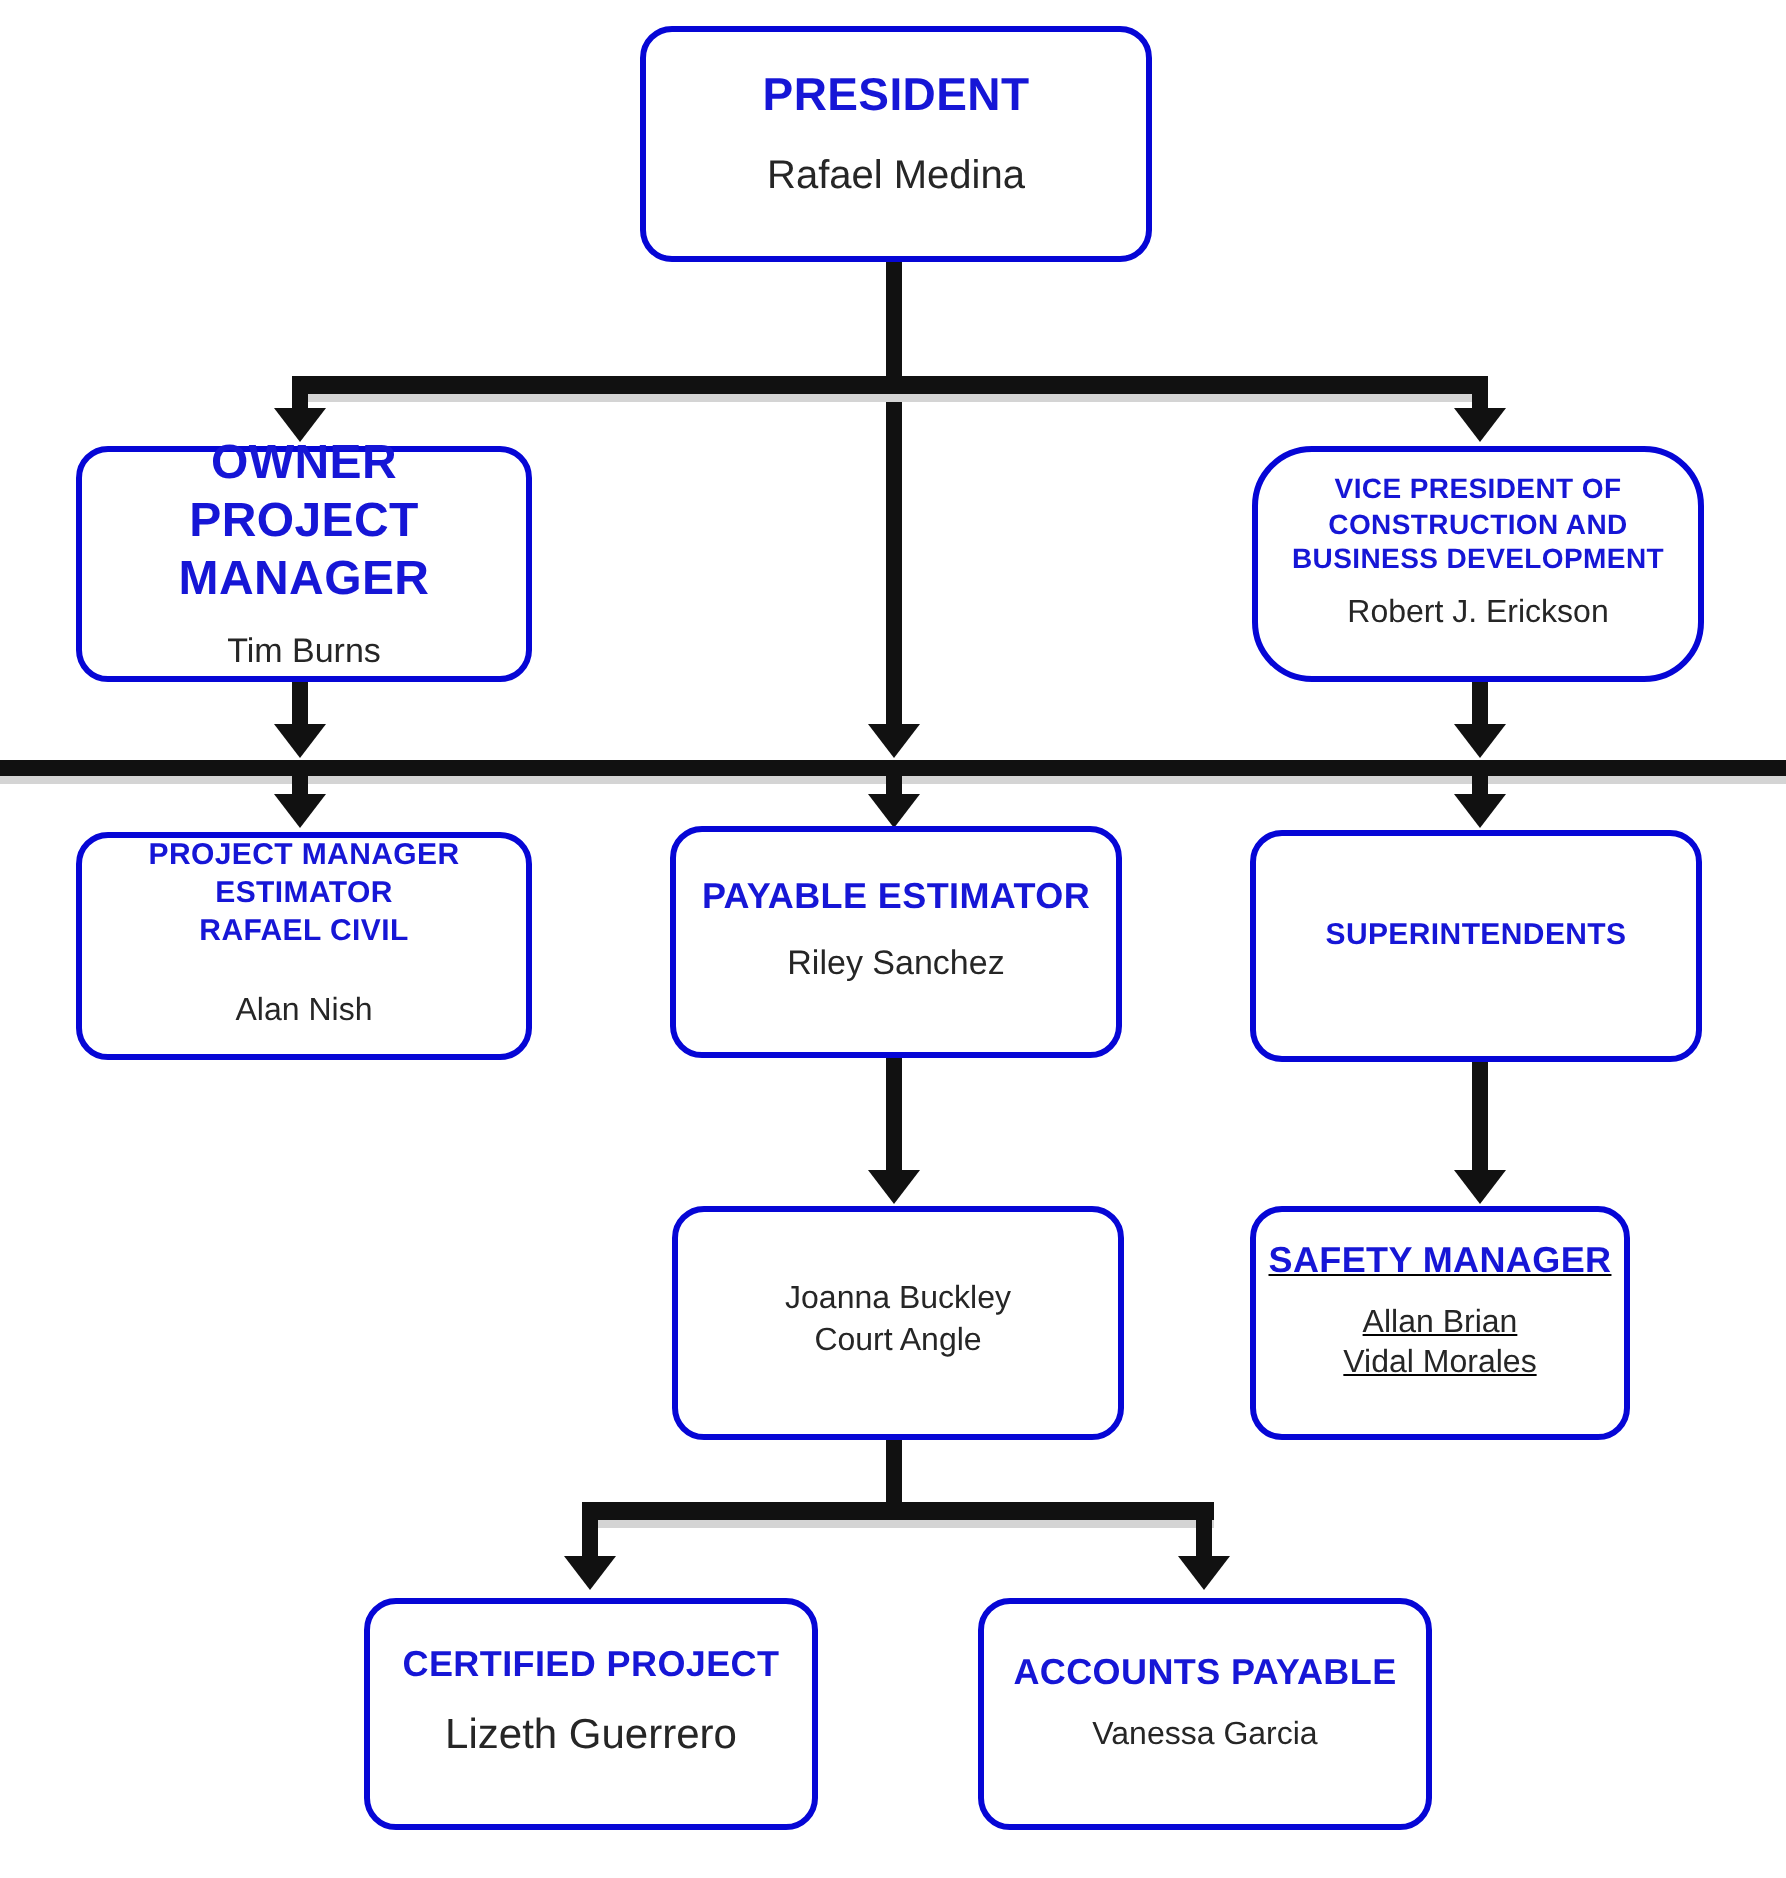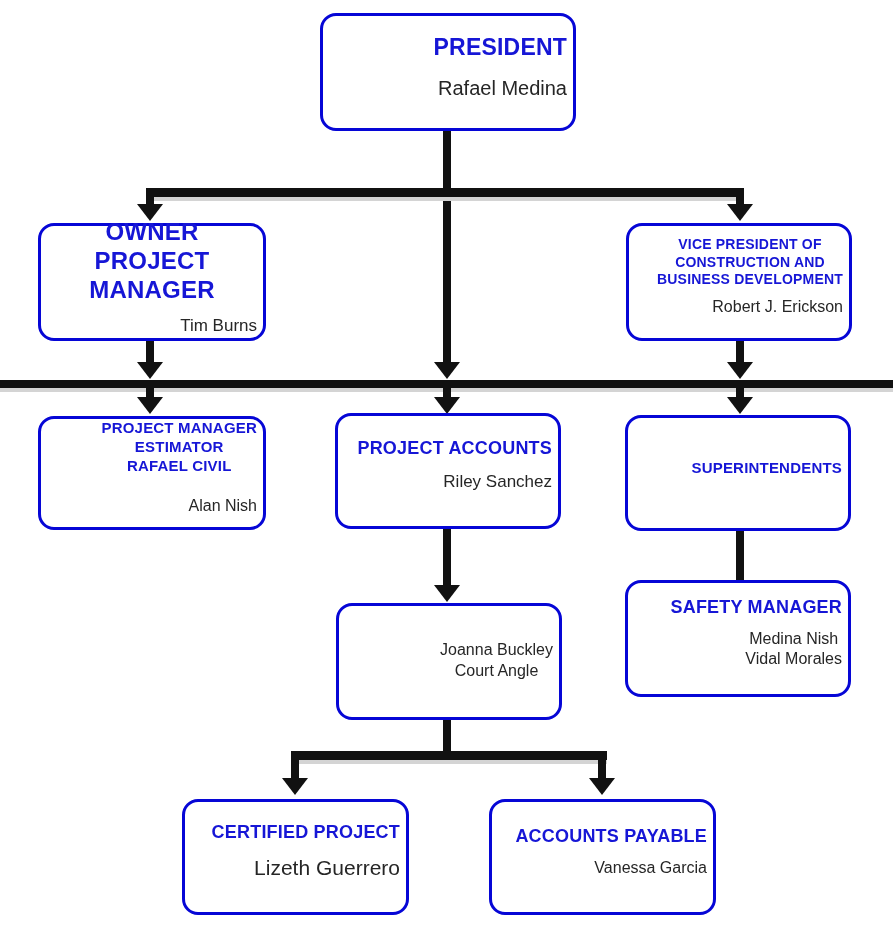--- a/index.html
+++ b/index.html
@@ -7,47 +7,47 @@
   #canvas{position:relative;width:893px;height:939px;background:var(--bg,#fff);overflow:hidden;}
 
   
   .node{
     position:absolute;
     box-sizing:border-box;
     background:#ffffff;
     border:3px solid var(--blue,#0606d6);
     border-radius:16px;
     display:flex;flex-direction:column;
-    align-items:flex-end;justify-content:center;
+    align-items:center;justify-content:center;
     text-align:center;
     padding:4px 6px 14px 6px;
   }
   .node .title{
     color:var(--title,#1616d6);
     font-weight:bold;
     white-space:pre-line;
     line-height:1.22;
     letter-spacing:.2px;
   }
   .node .names{
     color:var(--name,#262626);
     white-space:pre-line;
     line-height:1.3;
     margin-top:9px;
   }
 
   
   .n-president        {left:320px;top:13px;width:256px;height:118px;}
   .n-owner            {left:38px; top:223px;width:228px;height:118px;}
-  .n-vp               {left:626px;top:223px;width:226px;height:118px;}
+  .n-vp               {left:626px;top:223px;width:226px;height:118px;border-radius:30px;}
   .n-pm-estimator     {left:38px; top:416px;width:228px;height:114px;}
   .n-project-estimator{left:335px;top:413px;width:226px;height:116px;}
   .n-superintendents  {left:625px;top:415px;width:226px;height:116px;}
   .n-accountants      {left:336px;top:603px;width:226px;height:117px;}
-  .n-safety           {left:625px;top:580px;width:226px;height:117px;}
+  .n-safety           {left:625px;top:603px;width:190px;height:117px;text-decoration:underline;}
   .n-certified        {left:182px;top:799px;width:227px;height:116px;}
   .n-payable          {left:489px;top:799px;width:227px;height:116px;}
 
   
   .n-president .title{font-size:23px;}         .n-president .names{font-size:20px;margin-top:13px;}
   .n-owner .title{font-size:24px;}             .n-owner .names{font-size:17px;margin-top:11px;}
   .n-vp .title{font-size:14px;line-height:1.25;} .n-vp .names{font-size:16px;margin-top:8px;}
   .n-pm-estimator .title{font-size:15px;line-height:1.25;} .n-pm-estimator .names{font-size:16px;margin-top:20px;}
   .n-project-estimator .title{font-size:18px;} .n-project-estimator .names{font-size:17px;margin-top:11px;}
   .n-superintendents .title{font-size:15px;}   .n-superintendents .names{font-size:15px;line-height:1.14;margin-top:8px;}
@@ -150,36 +150,36 @@
   </div>
 
   <div class="node n-pm-estimator">
     <div class="title">PROJECT MANAGER
 ESTIMATOR
 RAFAEL CIVIL</div>
     <div class="names">Alan Nish</div>
   </div>
 
   <div class="node n-project-estimator">
-    <div class="title">PROJECT ACCOUNTS</div>
+    <div class="title">PAYABLE ESTIMATOR</div>
     <div class="names">Riley Sanchez</div>
   </div>
 
   <div class="node n-superintendents">
     <div class="title">SUPERINTENDENTS</div>
   </div>
 
   <div class="node n-accountants">
     <div class="names">Joanna Buckley
 Court Angle</div>
   </div>
 
   <div class="node n-safety">
     <div class="title">SAFETY MANAGER</div>
-    <div class="names">Medina Nish
+    <div class="names">Allan Brian
 Vidal Morales</div>
   </div>
 
   <div class="node n-certified">
     <div class="title">CERTIFIED PROJECT</div>
     <div class="names">Lizeth Guerrero</div>
   </div>
 
   <div class="node n-payable">
     <div class="title">ACCOUNTS PAYABLE</div>

